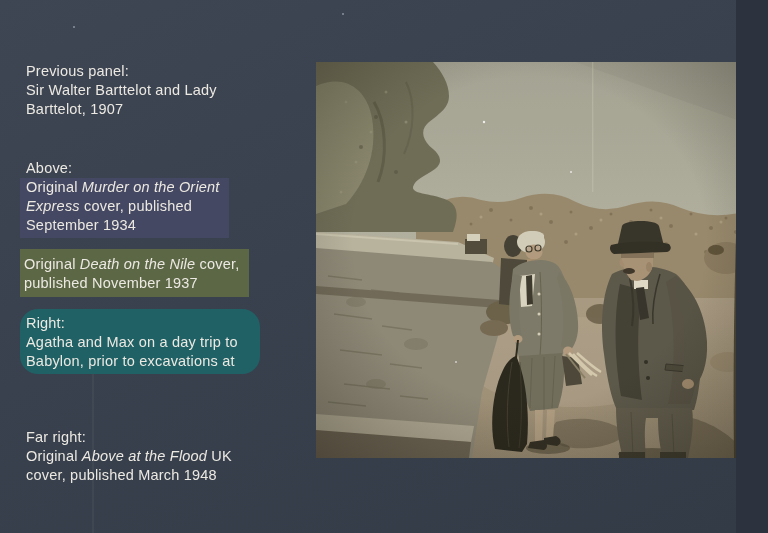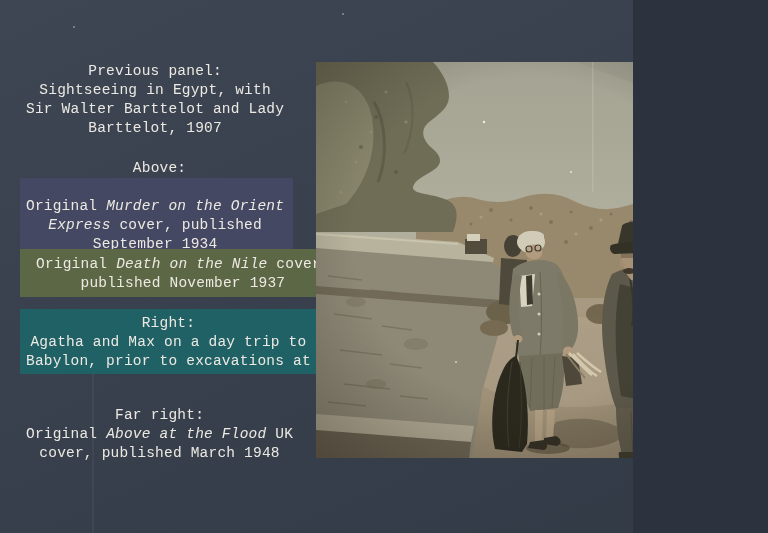--- a/index.html
+++ b/index.html
@@ -1,49 +1,47 @@
 <!DOCTYPE html>
 <html><head>
 <meta charset="utf-8">
 <style>
   html,body{margin:0;padding:0;background:#2c333e;}
   .stage{
-    position:relative;width:633px;height:533px;overflow:hidden;
+    position:relative;width:736px;height:533px;overflow:hidden;
     background:linear-gradient(155deg,#3e4654 0%,#39414e 45%,#333b47 100%);
-    font-family:Liberation Mono, monospace;
-    text-align:center;
+    font-family:Liberation Sans, sans-serif;
   }
   .speck{position:absolute;width:2px;height:2px;border-radius:50%;background:#ccd2d8;opacity:.55;}
   .crease{position:absolute;left:92px;top:368px;width:2px;height:165px;background:rgba(220,226,216,0.05);}
   
   .cap{position:absolute;left:20px;color:#ece9e2;font-size:14.5px;line-height:19px;letter-spacing:.2px;}
   .cap-line{padding-left:6px;white-space:nowrap;}
   .hl .cap-line{padding-left:0;}
   .hl{width:fit-content;}
-  .hl-purple{background:#454862;padding:19px 9px 3px 6px;}
-  .hl-green{background:#5c6746;padding:6px 10px 4px 16px;}
-  .hl-teal{background:#206166;padding:5px 6px 3px 6px;}
+  .hl-purple{background:#454862;padding:0 9px 3px 6px;}
+  .hl-green{background:#5c6746;padding:6px 10px 4px 4px;}
+  .hl-teal{background:#206166;padding:5px 22px 3px 6px;border-radius:18px;}
   .it{font-style:italic;}
   
   .photo{position:absolute;left:316px;top:62px;width:427px;height:396px;}
   .photo svg{display:block;width:100%;height:100%;}
 </style>
 </head>
 <body>
 
 <div class="stage">
 
   <span class="speck" style="left:73px;top:26px"></span>
   <span class="speck" style="left:342px;top:13px"></span>
   <span class="speck" style="left:712px;top:95px"></span>
   <div class="crease"></div>
 
   <div class="cap" style="top:62px">
     <div class="cap-line"><span>Previous panel:</span></div>
-    <div class="cap-line"><span>Sightseeing in Egypt, with</span></div>
     <div class="cap-line"><span>Sir Walter Barttelot and Lady</span></div>
     <div class="cap-line"><span>Barttelot, 1907</span></div>
   </div>
 
   <div class="cap" style="top:159px">
     <div class="cap-line"><span>Above:</span></div>
     <div class="hl hl-purple">
       <div class="cap-line"><span>Original </span><span class="it">Murder on the Orient</span></div>
       <div class="cap-line"><span class="it">Express</span><span> cover, published</span></div>
       <div class="cap-line"><span>September 1934</span></div>
@@ -54,21 +52,21 @@
     <div class="cap-line"><span>Original </span><span class="it">Death on the Nile</span><span> cover,</span></div>
     <div class="cap-line"><span>published November 1937</span></div>
   </div>
 
   <div class="cap hl hl-teal" style="top:309px">
     <div class="cap-line"><span>Right:</span></div>
     <div class="cap-line"><span>Agatha and Max on a day trip to</span></div>
     <div class="cap-line"><span>Babylon, prior to excavations at</span></div>
   </div>
 
-  <div class="cap" style="top:406px">
+  <div class="cap" style="top:428px">
     <div class="cap-line"><span>Far right:</span></div>
     <div class="cap-line"><span>Original </span><span class="it">Above at the Flood</span><span> UK</span></div>
     <div class="cap-line"><span>cover, published March 1948</span></div>
   </div>
 
   <div class="photo">
     <svg viewBox="0 0 427 396" xmlns="http://www.w3.org/2000/svg">
       <defs>
         <linearGradient id="sky" x1="0" y1="0" x2="0" y2="1">
           <stop offset="0" stop-color="#a6a697"></stop>

